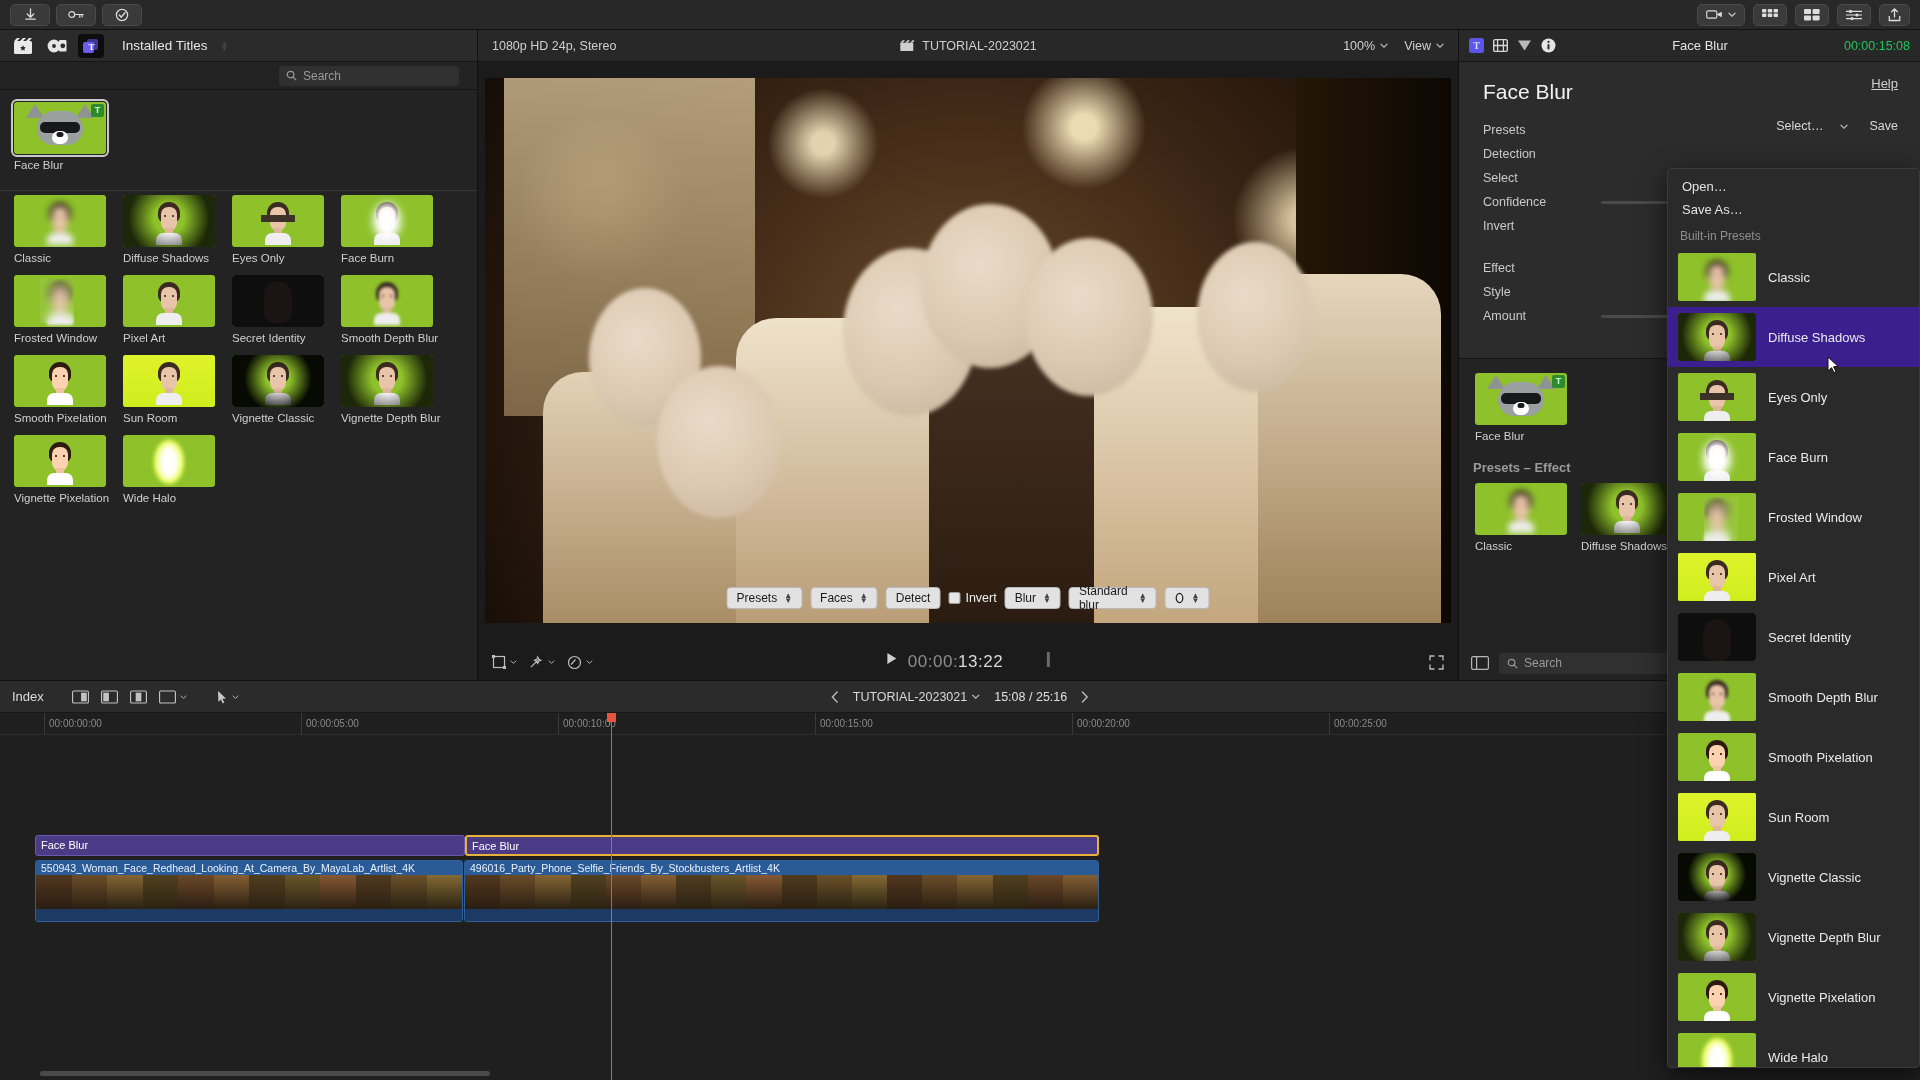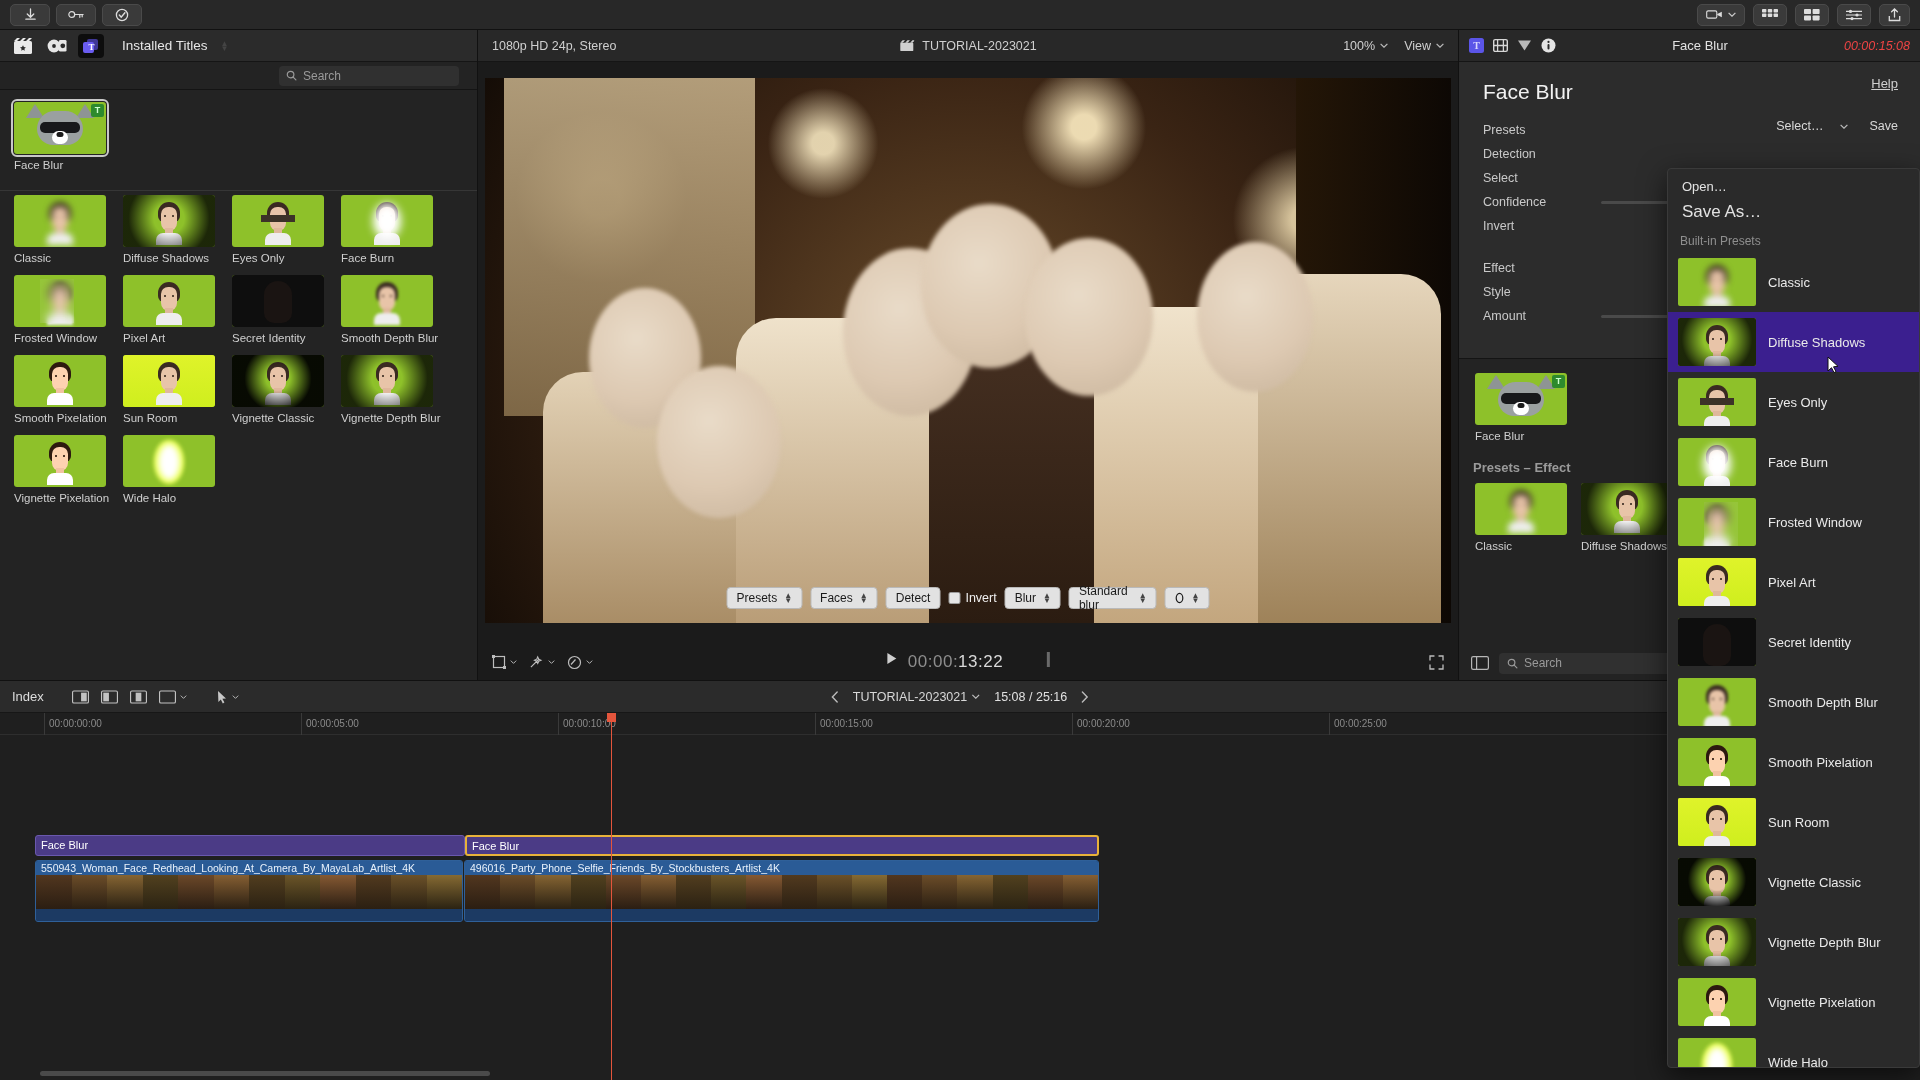--- a/index.html
+++ b/index.html
@@ -134,21 +134,21 @@
   .tc-time { font-size:17px; color:#d9d9d9; letter-spacing:0.5px;}
   .tc-time .dim { color:#8d8d8d; }
   .tp-right { margin-left:auto; }
   .mini-chip { display:flex; align-items:center; gap:4px; color:#bdbdbd; font-size:12px; }
 
   
   .inspector { width: 462px; background: #242424; display:flex; flex-direction:column; border-left:1px solid #111; }
   .insp-head { height:32px; background:#282828; display:flex; align-items:center; padding: 0 10px; gap:10px; border-bottom:1px solid #151515;}
   .ih-icons { display:flex; gap:9px; align-items:center; }
   .ih-title { flex:1; text-align:center; font-size:13px; color:#e2e2e2; }
-  .ih-tc { font-size:12.5px; color:#ef4444;font-style:italic; }
+  .ih-tc { font-size:12.5px; color:#22c55e; }
   .insp-sub { height:26px; display:flex; align-items:center; padding:0 16px; font-size:12.5px; color:#c8c8c8; }
   .insp-body { flex:1; background:#2c2c2c; margin: 0; padding: 10px 0 0; position:relative; overflow:hidden;}
   .insp-effname { font-size:21px; color:#f2f2f2; padding: 8px 0 0 24px; }
   .help-link { position:absolute; right:22px; top:14px; font-size:13px; color:#cfcfcf;}
   .prow { display:flex; align-items:center; height:24px; padding: 0 16px 0 24px; font-size:12.5px; color:#c9c9c9;}
   .prow .pname { width:118px; }
   .prow .pctl { flex:1; display:flex; align-items:center; gap:8px; }
   .slider { flex:1; height:3px; background:#4a4a4a; border-radius:2px; position:relative; }
   .slider .knob { position:absolute; top:-4px; width:9px; height:11px; background:#b6b6b6; border-radius:2px;}
   .gap { height: 18px; }
@@ -984,21 +984,21 @@
       <div class="playhead" id="playhead" style="left: 611px;"></div>
       <div class="scrollbar-h"></div>
     </div>
   </div>
 
   <div id="presetMenu" style="position:absolute; left:1667px; top:168px; width:253px; background:#2a2a2a;
        border:1px solid #3a3a3a; border-radius:4px; box-shadow:0 8px 28px rgba(0,0,0,.6); padding:6px 0 0;
        max-height:900px; overflow:hidden; z-index:50;">
     <div id="menuTop">
         <div style="padding: 4px 14px; font-size: 13px; color: rgb(226, 226, 226);">Open…</div>
-        <div style="padding: 4px 14px; font-size: 17px; color: rgb(226, 226, 226);">Save As…</div>
+        <div style="padding: 4px 14px; font-size: 13px; color: rgb(226, 226, 226);">Save As…</div>
       </div>
     <div style="font-size:12px;color:#8f8f8f;padding:8px 0 4px 12px;">Built-in Presets</div>
     <div id="menuItems">
         <div style="display: flex; align-items: center; gap: 12px; padding: 3px 10px; height: 60px;">
           <div style="width:78px;height:48px;border-radius:2px;overflow:hidden;position:relative;background:#8ec12a;flex:none">
             <div class="blurred" style="position:absolute;inset:0;">
               <div class="face">
                 <div class="hair"></div>
                 <div class="skin"></div>
                 <div class="eye l"></div>

